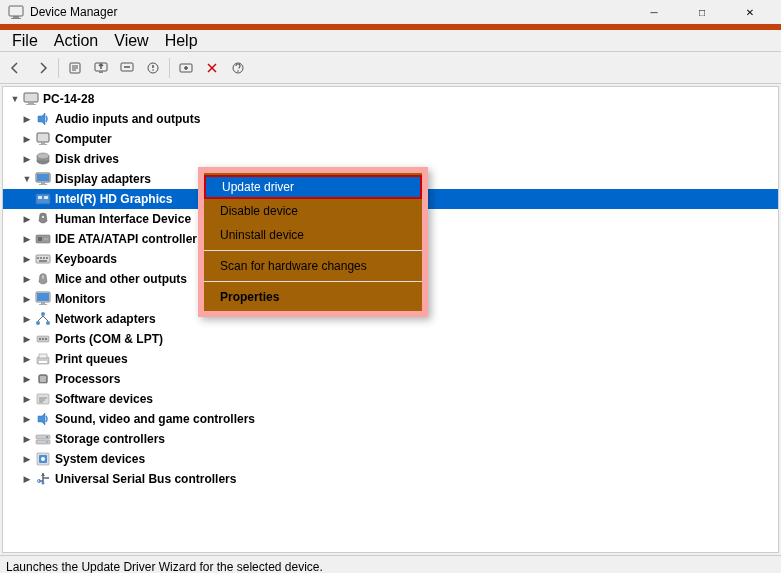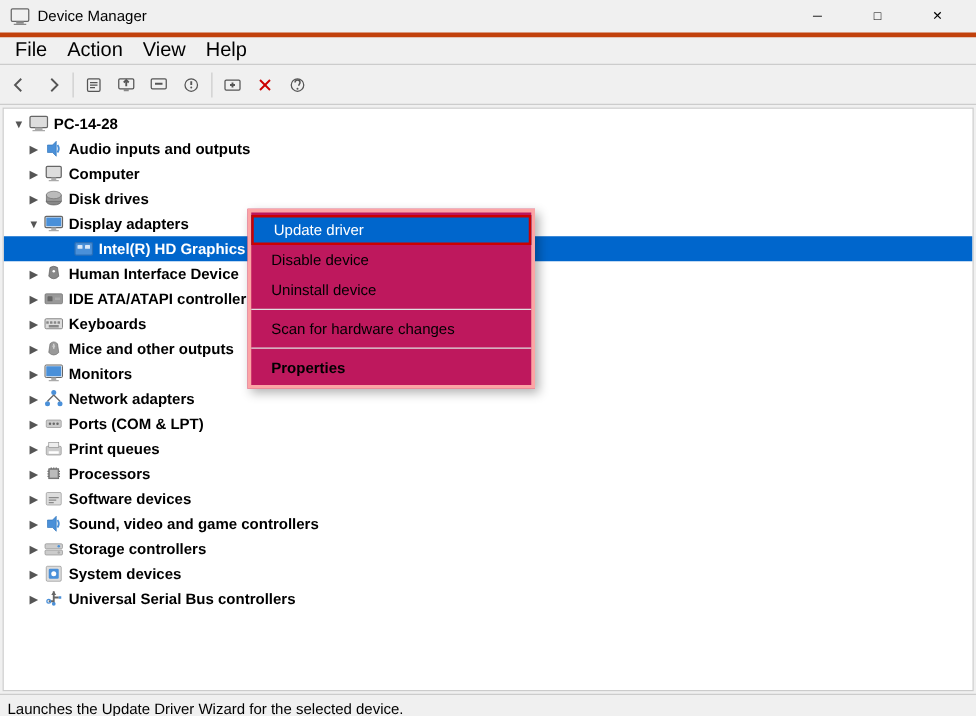--- a/index.html
+++ b/index.html
@@ -13,21 +13,21 @@
       user-select: none;
     }
 
     
     .title-bar {
       background: #f0f0f0;
       height: 30px;
       display: flex;
       align-items: center;
       padding: 0 8px;
-      border-bottom: 4px solid #c2410c;
+      border-bottom: 6px solid #c2410c;
     }
     .title-bar-icon {
       width: 16px;
       height: 16px;
       margin-right: 6px;
       display: flex;
       align-items: center;
       justify-content: center;
     }
     .title-bar-text {
@@ -141,30 +141,30 @@
       justify-content: center;
       flex-shrink: 0;
     }
     .tree-label {
       font-size: 12px;
       font-weight: bold;
     }
 
     
     .indent-1 { padding-left: 16px; }
-    .indent-2 { padding-left: 40px; }
+    .indent-2 { padding-left: 16px; }
 
     
     .context-menu {
       position: absolute;
       top: 80px;
       left: 195px;
       width: 230px;
-      background: #be185d;
-      border: 3px solid #fca5a5;
+      background: #a16207;
+      border: 6px solid #fca5a5;
       box-shadow: 3px 3px 8px rgba(0,0,0,0.3);
       z-index: 100;
       padding: 2px 0;
     }
     .context-menu-item {
       display: flex;
       align-items: center;
       height: 24px;
       padding: 0 16px;
       cursor: pointer;

